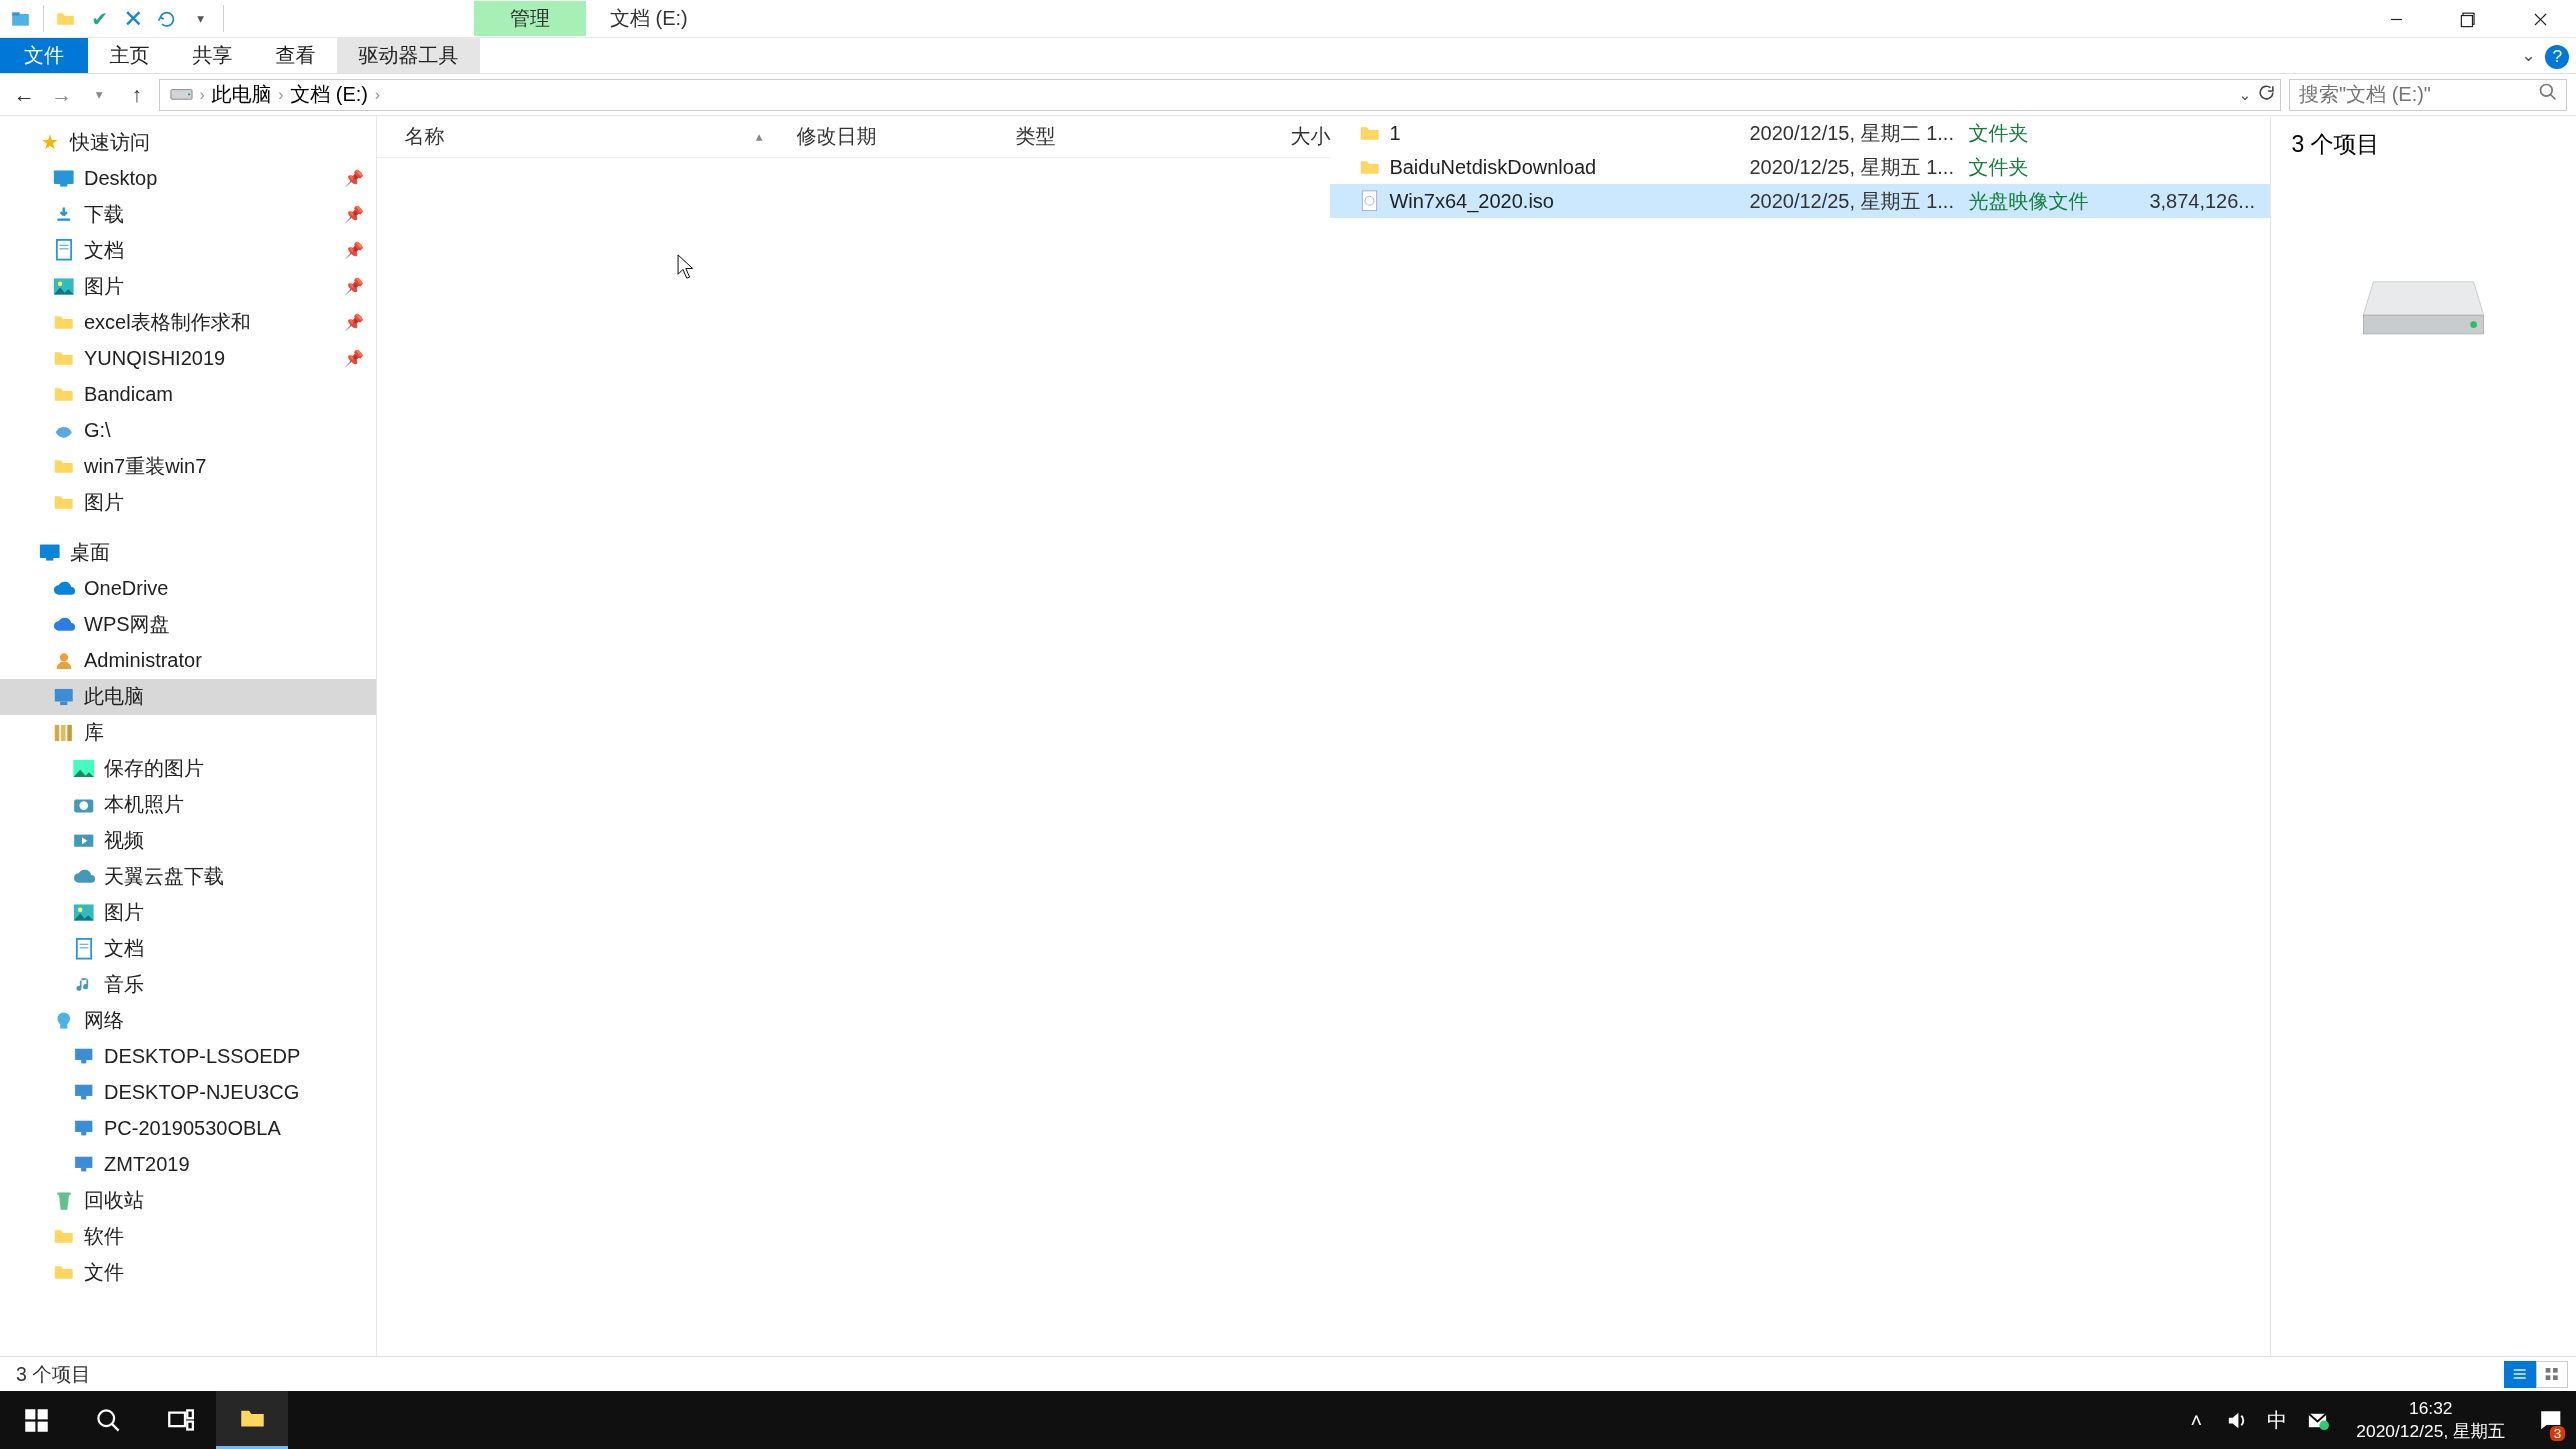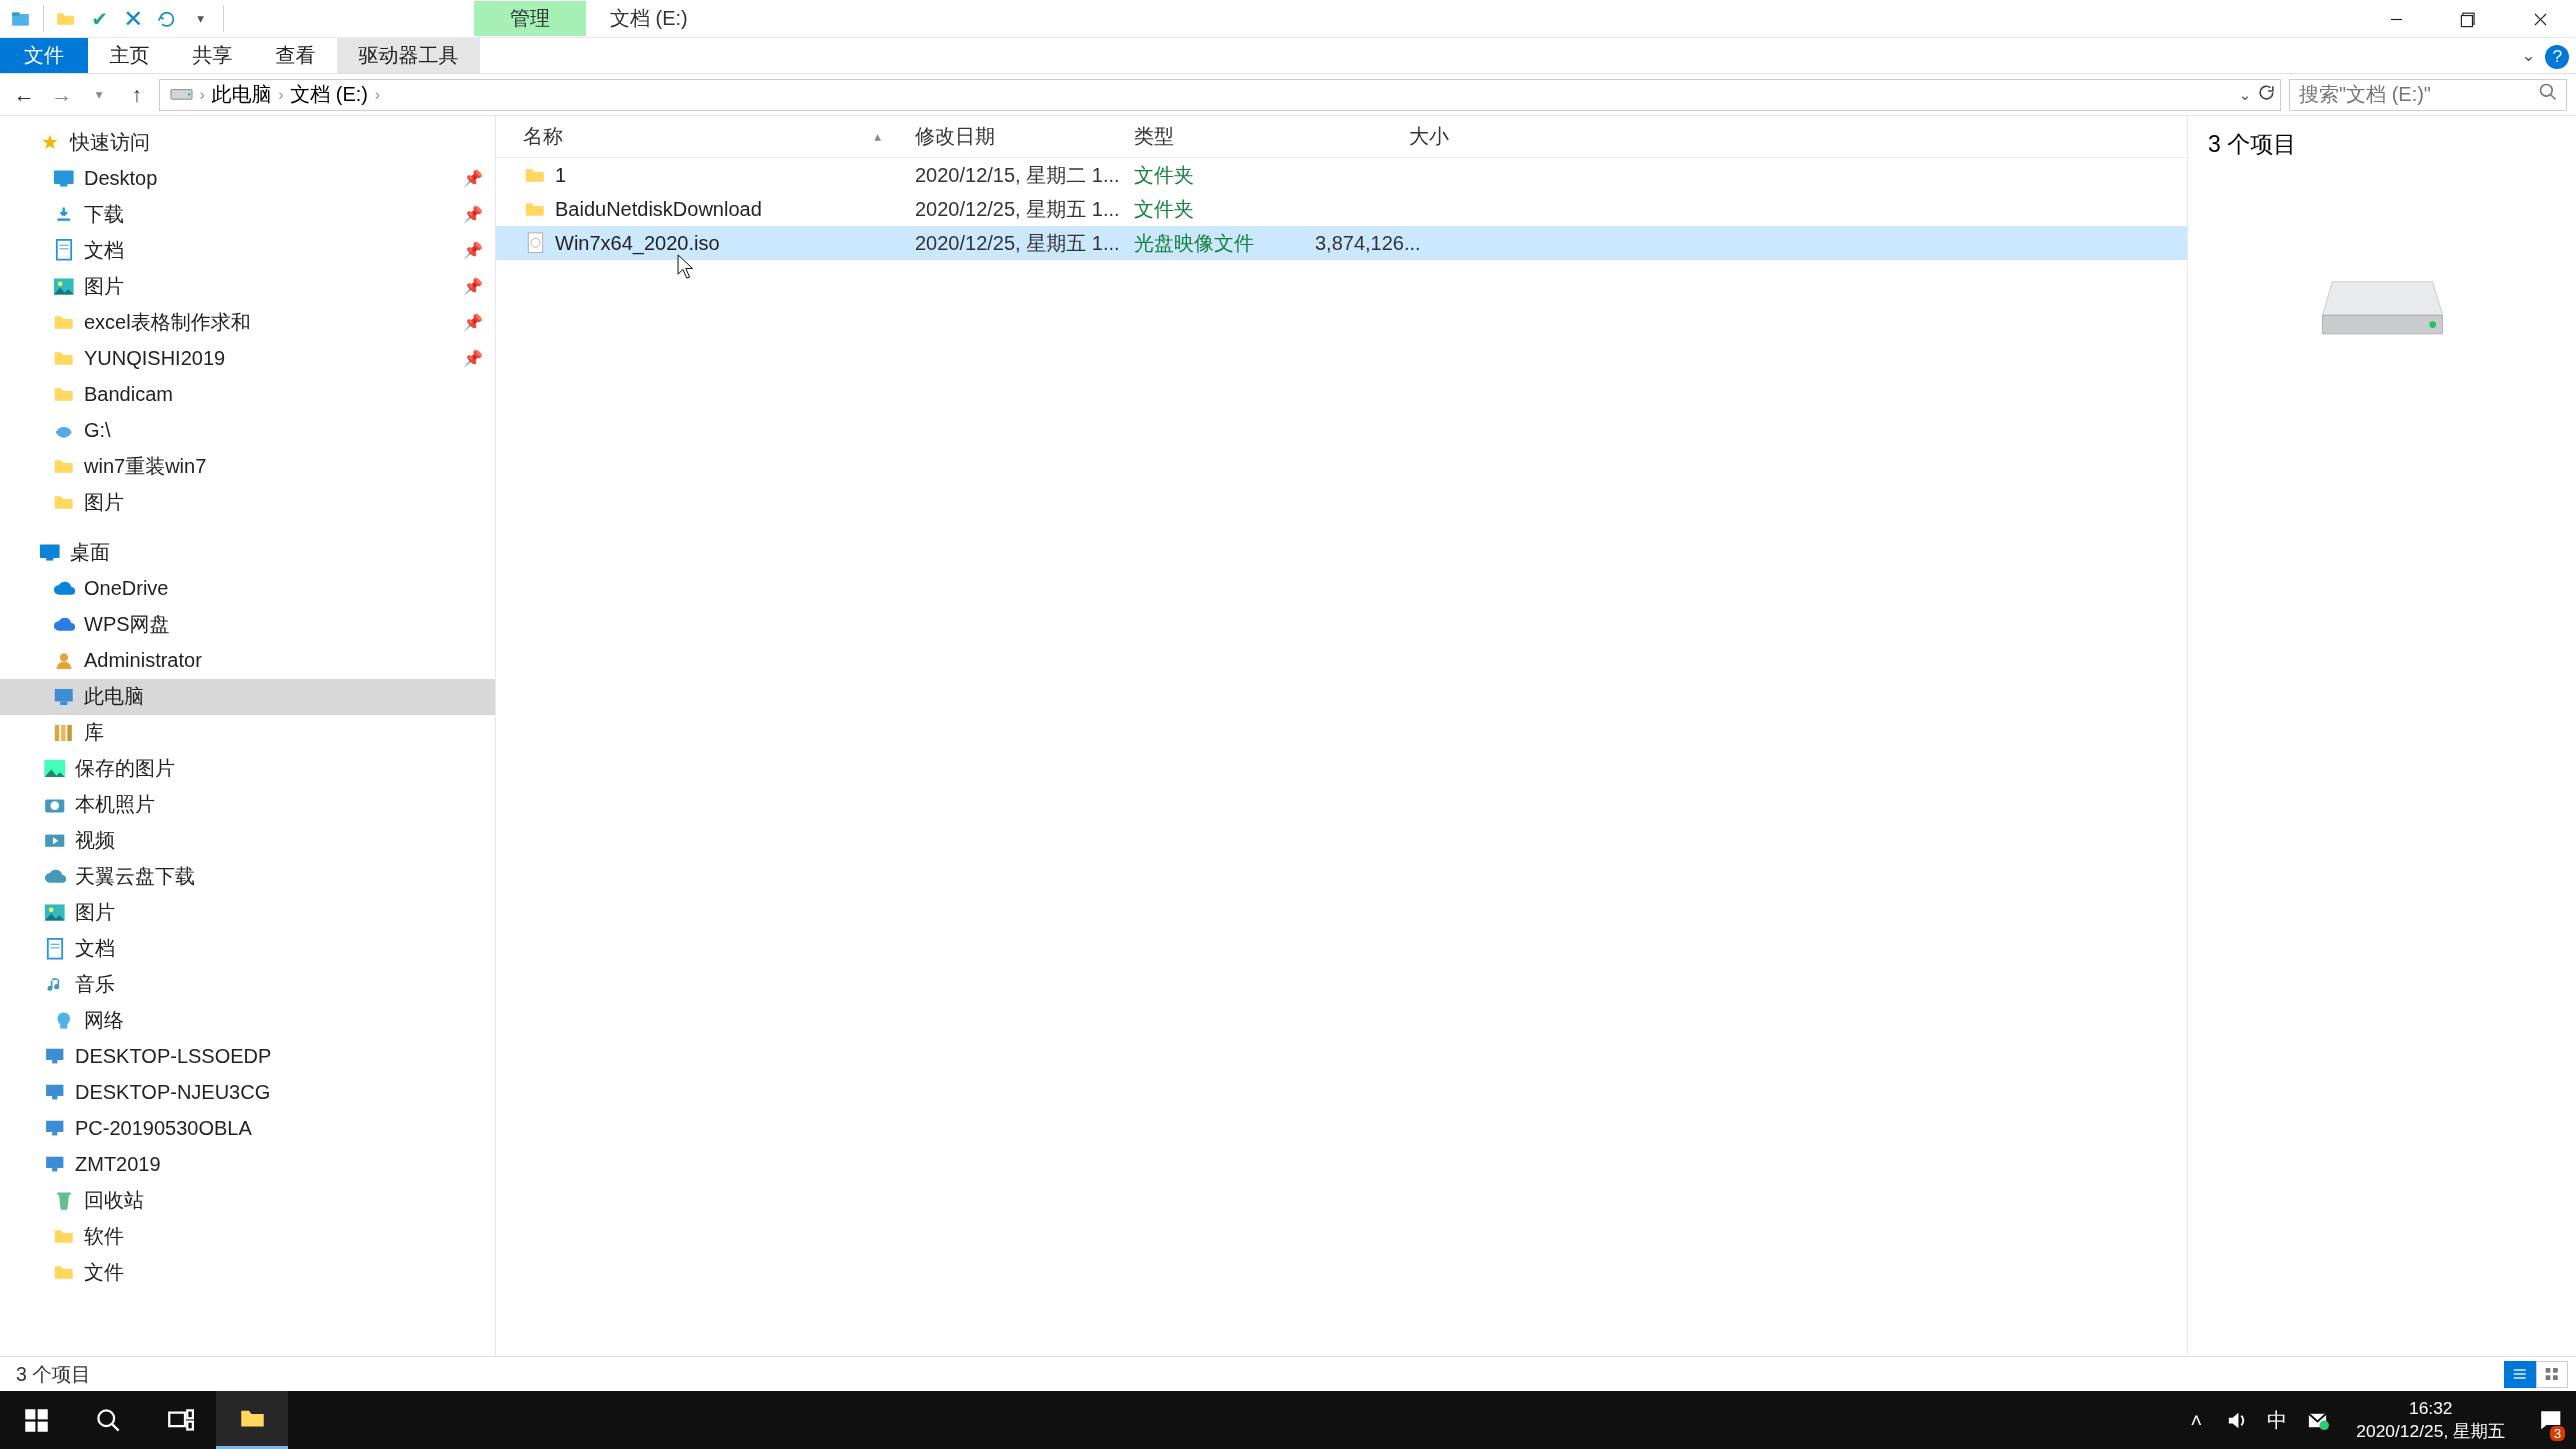--- a/index.html
+++ b/index.html
@@ -33,26 +33,26 @@
 .addr-end { position: absolute; right: 4px; display: flex; gap: 5.4px; align-items: center; }
 .search-box { width: 278px; height: 32px; border: 0.7px solid #ccc; display: flex; align-items: center; padding: 0 9.4px; color: #888; font-size: 20px; position: relative; }
 .search-box input { border: none; outline: none; flex: 1; background: transparent; font-size: 20px; color: #333; }
 .search-box .mag { position: absolute; right: 8px; }
 
 
 .main { display: flex; height: calc(100% - 38px - 36px - 42px - 35px - 58px); }
 .navtree { width: 496px; border-right: 0.7px solid #e8e8e8; overflow-y: auto; padding: 8px 0 20px 0; }
 .tree-item { display: flex; align-items: center; height: 36px; padding-left: 38px; gap: 8px; font-size: 20px; color: #222; cursor: pointer; position: relative; }
 .tree-item.lvl1 { padding-left: 52px; }
-.tree-item.lvl2 { padding-left: 43px; }
+.tree-item.lvl2 { padding-left: 72px; }
 .tree-item.selected { background: #d8d8d8; }
 .tree-item .pin { position: absolute; right: 12px; color: #9a9a9a; font-size: 16px; }
 .tree-ico { width: 24px; height: 24px; display: flex; align-items: center; justify-content: center; }
 
-.filelist { flex: 1; display: flex; flex-direction: column; }
+.filelist { flex: 1; display: flex; flex-direction: row; }
 .col-headers { height: 42px; display: flex; align-items: center; border-bottom: 0.7px solid #eee; color: #333; font-size: 20px; padding-left: 27px; }
 .col-headers .col { display: flex; align-items: center; gap: 5.4px; }
 .col.name { width: 392px; }
 .col.date { width: 219px; }
 .col.type { width: 181px; }
 .col.size { width: 134px; justify-content: flex-end; }
 .sort-arrow { font-size: 13.4px; color: #888; margin-left: auto; margin-right: 34px; }
 
 .file-row { height: 34px; display: flex; align-items: center; padding-left: 27px; font-size: 20px; color: #222; cursor: pointer; }
 .file-row.selected { background: #cce8ff; }

